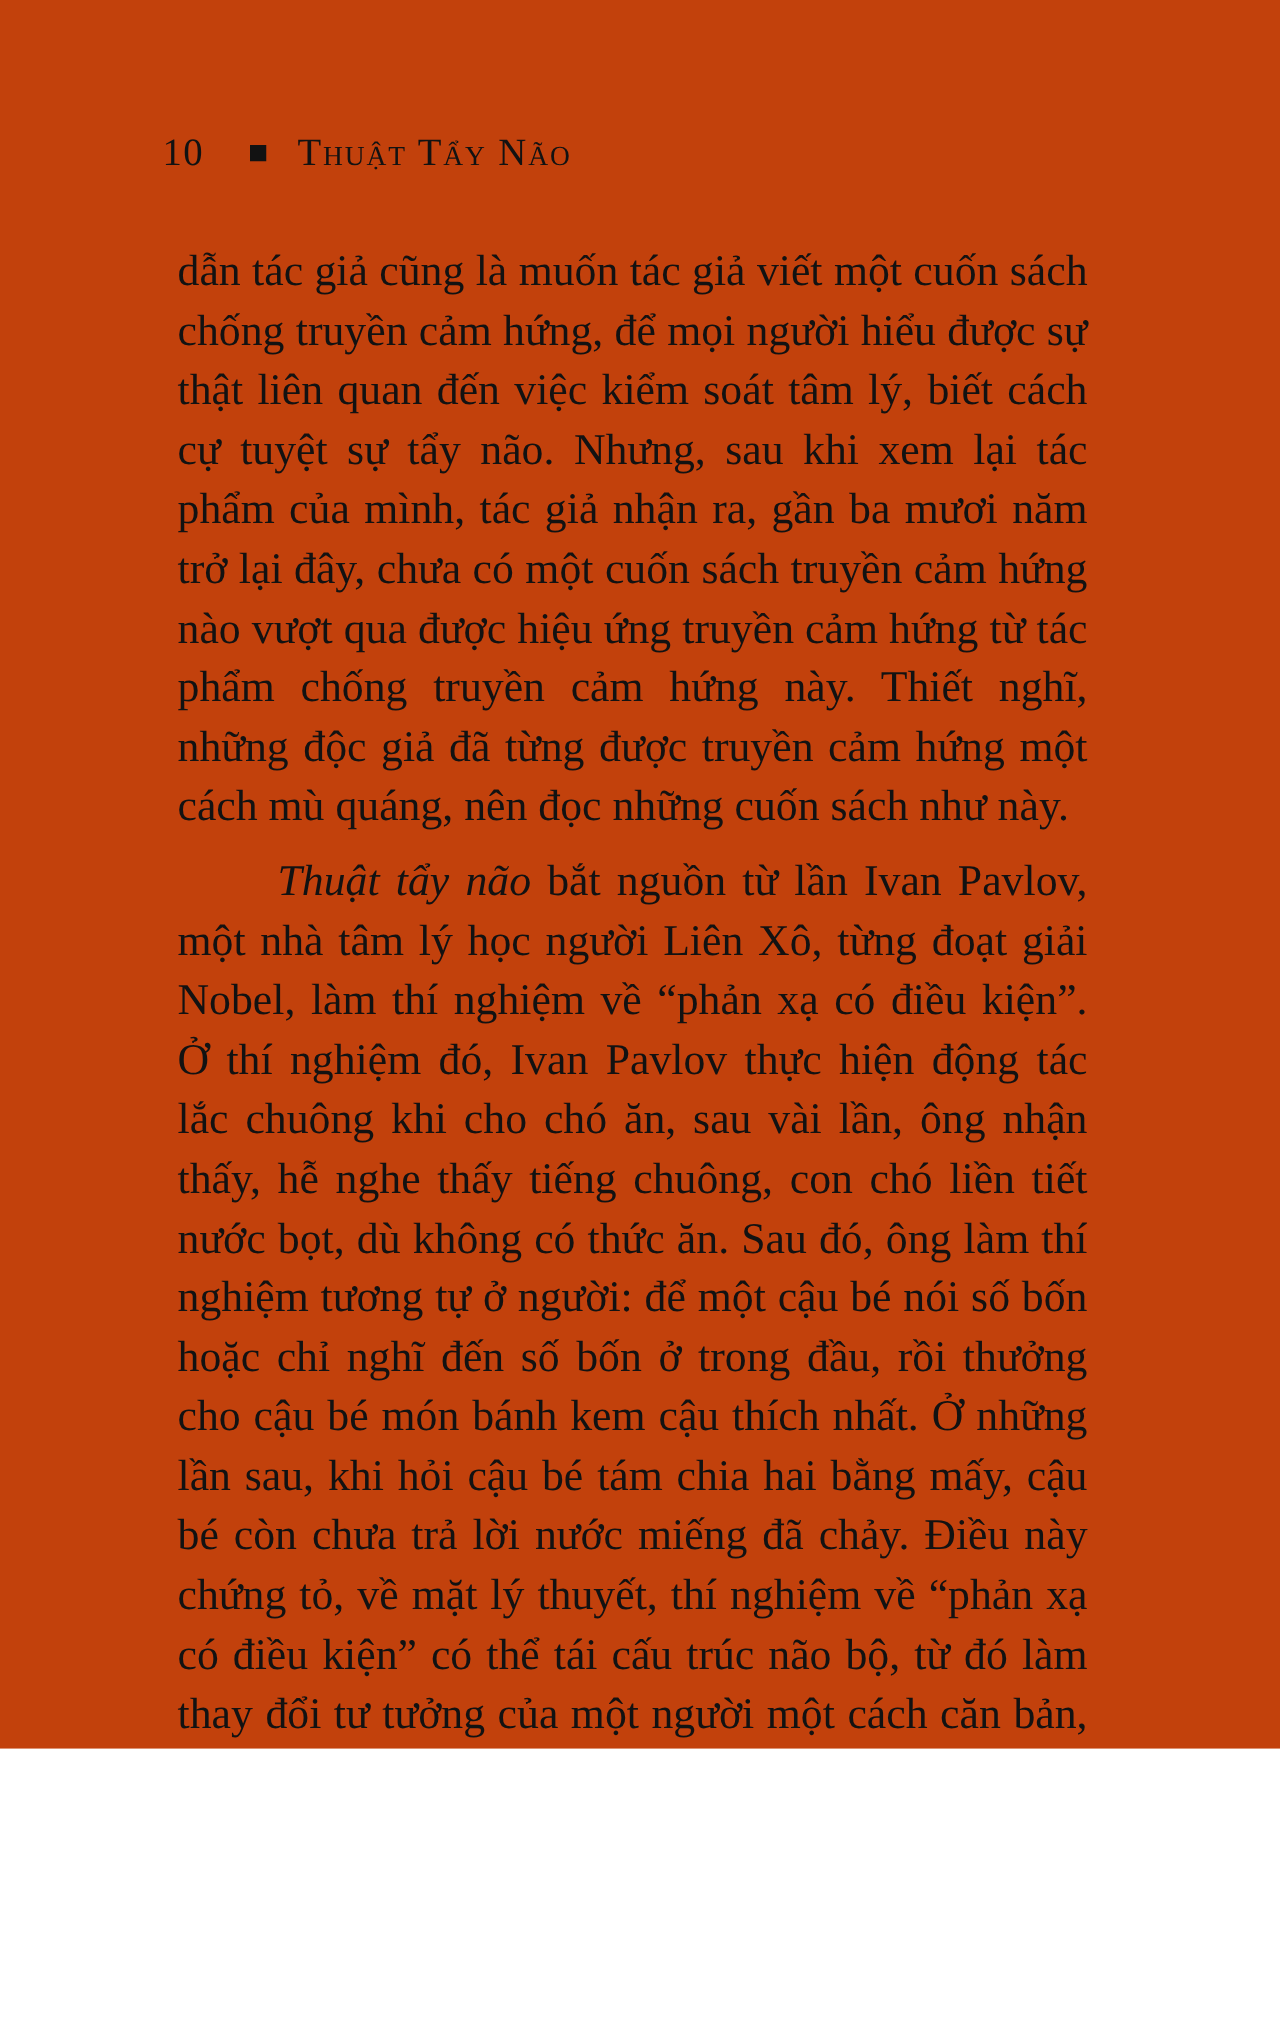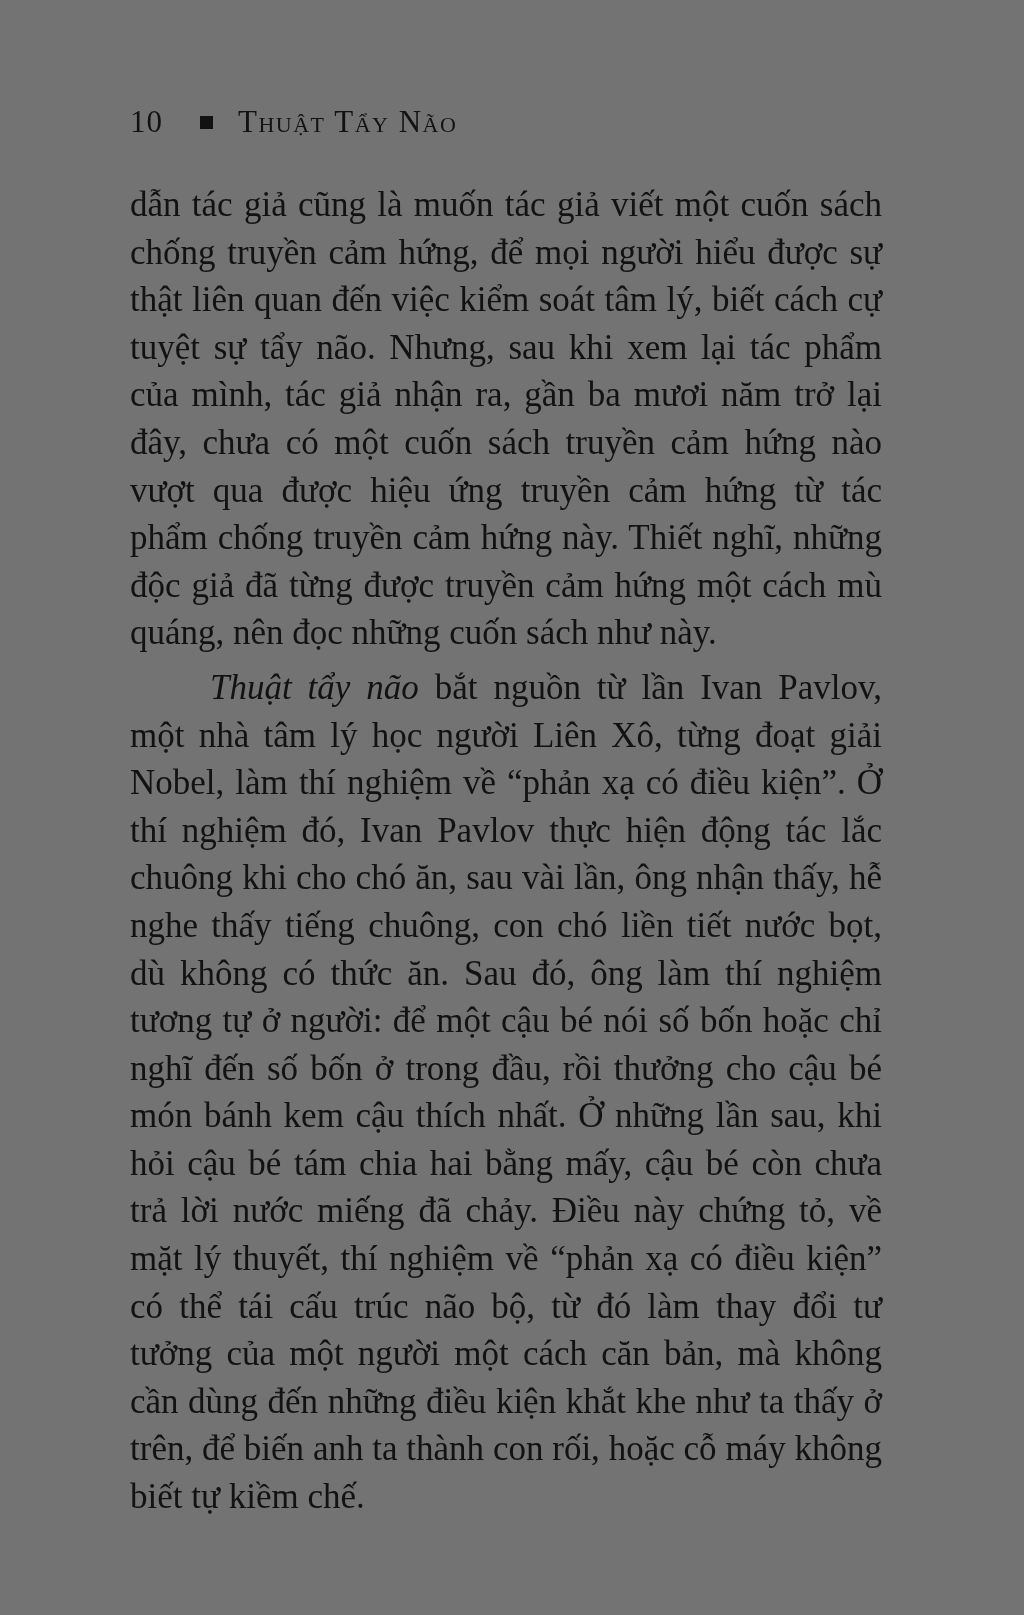--- a/index.html
+++ b/index.html
@@ -3,22 +3,22 @@
 <meta charset="utf-8">
 <style>
   html, body {
     margin: 0;
     padding: 0;
     background: #ffffff;
   }
   .page {
     position: relative;
     width: 1024px;
-    height: 1615px;
-    background: #737373;
+    height: 1399px;
+    background: #c2410c;
     color: #121212;
     font-family: "Liberation Serif", "DejaVu Serif", serif;
     overflow: hidden;
   }
   .running-header {
     position: absolute;
     top: 104px;
     left: 130px;
     display: flex;
     align-items: center;
@@ -46,21 +46,21 @@
     position: absolute;
     top: 181px;
     left: 130px;
     width: 752px;
     font-size: 35px;
     line-height: 47.6px;
     text-align: justify;
     text-justify: inter-word;
   }
   .body-text p {
-    margin: 0;
+    margin: 12px;
     padding: 0;
   }
   .body-text p + p {
     margin-top: 7px;
   }
   .body-text p.indent {
     text-indent: 80px;
   }
   .seg-italic {
     font-style: italic;

